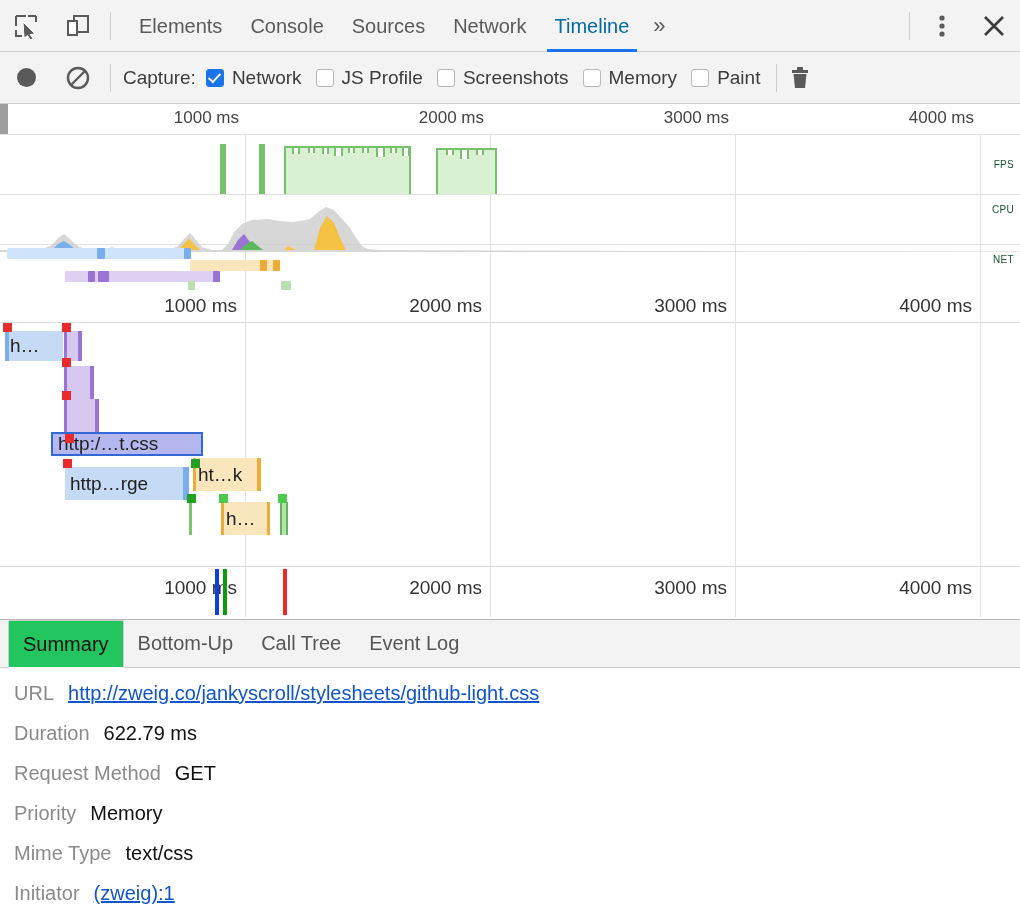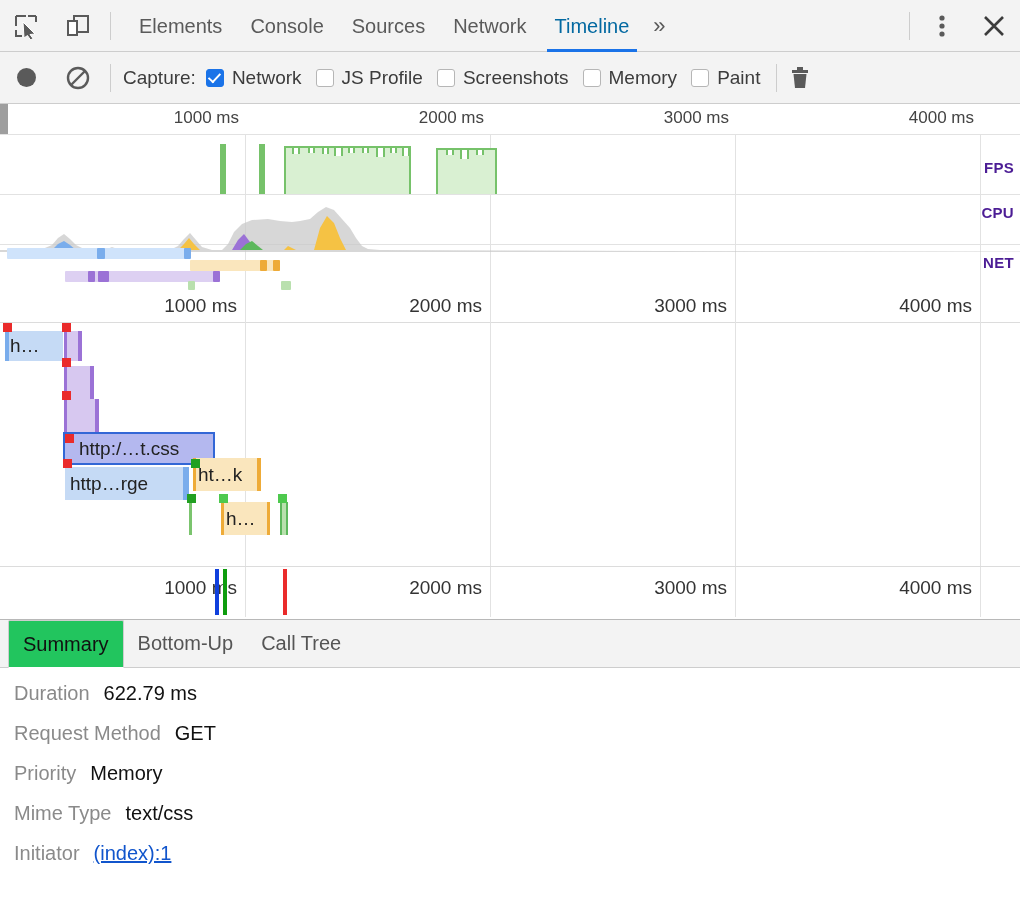--- a/index.html
+++ b/index.html
@@ -60,21 +60,21 @@
     position:absolute;left:0;top:104px;width:1020px;height:186px;
     background:#fff;border-bottom:2px solid #b8b8b8;overflow:hidden;
   }
   .ov-ruler{position:absolute;left:0;top:0;width:1020px;height:30px;
             border-bottom:1px solid #e2e2e2;}
   .ov-handle{position:absolute;left:0;top:0;width:8px;height:30px;background:#9e9e9e;}
   .gridline{position:absolute;top:0;width:1px;background:#e2e2e2;}
   .tick{position:absolute;top:4px;font-size:17px;color:#444;
         transform:translateX(-100%);padding-right:6px;white-space:nowrap;}
   .lane-label{
-    position:absolute;right:6px;font-size:15px;font-weight:bold;color:#4c1d95;
+    position:absolute;right:6px;font-size:10px;font-weight:normal;color:#14532d;
     letter-spacing:.3px;
   }
   .lane-sep{position:absolute;left:0;width:1020px;height:1px;background:#e2e2e2;}
 
   .fps-bar{position:absolute;background:#76c26a;}
   .fps-block{position:absolute;background:#d9f0d2;border:2px solid #76c26a;
              border-bottom:none;box-sizing:border-box;}
   .fps-notch{position:absolute;top:0;background:#fff;border-left:2px solid #76c26a;
              border-right:2px solid #76c26a;box-sizing:border-box;}
 
@@ -327,21 +327,21 @@
         <div class="seg" style="left:0;width:3px;background:#9b72d6;"></div>
         <div class="seg" style="right:0;width:4px;background:#9b72d6;"></div>
       </div>
 
       <div class="marker-red" style="left:62px;top:69px;"></div>
       <div class="bar" style="left:64px;top:77px;width:35px;height:33px;background:#d7c8f0;">
         <div class="seg" style="left:0;width:3px;background:#9b72d6;"></div>
         <div class="seg" style="right:0;width:4px;background:#9b72d6;"></div>
       </div>
 
-      <div class="bar sel-outline" style="left:63px;top:110px;width:152px;height:33px;background:#b4b8ef;padding-left:9px;">
+      <div class="bar sel-outline" style="left:51px;top:110px;width:152px;height:24px;background:#b4b8ef;">
         <div class="bar-label">http:/…t.css</div>
       </div>
       <div class="marker-red" style="left:65px;top:112px;"></div>
 
       <div class="marker-red" style="left:63px;top:137px;"></div>
       <div class="bar" style="left:65px;top:145px;width:124px;height:33px;background:#c5daf5;">
         <div class="seg" style="right:0;width:6px;background:#7aadec;"></div>
         <div class="bar-label">http…rge</div>
       </div>
       <div class="marker-green" style="left:191px;top:137px;"></div>
@@ -379,39 +379,44 @@
     <div class="evline" style="left:215px;top:2px;height:46px;background:#1040dd;"></div>
     <div class="evline" style="left:223px;top:2px;height:46px;background:#0e9c0e;"></div>
     <div class="evline" style="left:283px;top:2px;height:46px;background:#ea2b2b;"></div>
   </div>
 
   <div class="details">
     <div class="dtabs">
       <div class="dtab sel">Summary</div>
       <div class="dtab">Bottom-Up</div>
       <div class="dtab">Call Tree</div>
+      <div class="dtab">Event Log</div>
     </div>
 
     <div class="drows">
+      <div class="drow">
+        <div class="dkey">URL</div>
+        <div class="dval link">http://zweig.co/jankyscroll/stylesheets/github-light.css</div>
+      </div>
       <div class="drow">
         <div class="dkey">Duration</div>
         <div class="dval">622.79 ms</div>
       </div>
       <div class="drow">
         <div class="dkey">Request Method</div>
         <div class="dval">GET</div>
       </div>
       <div class="drow">
         <div class="dkey">Priority</div>
         <div class="dval">Memory</div>
       </div>
       <div class="drow">
         <div class="dkey">Mime Type</div>
         <div class="dval">text/css</div>
       </div>
       <div class="drow">
         <div class="dkey">Initiator</div>
-        <div class="dval link">(index):1</div>
+        <div class="dval link">(zweig):1</div>
       </div>
     </div>
   </div>
 
 </div>
 
 </body></html>

